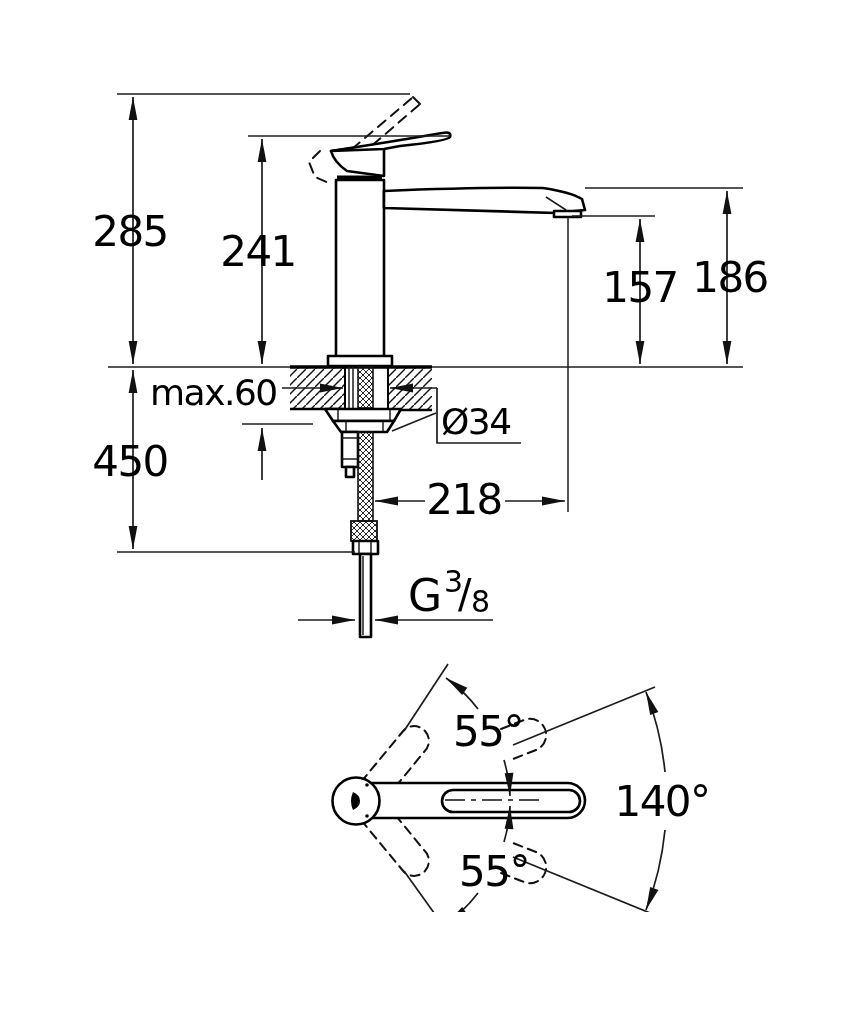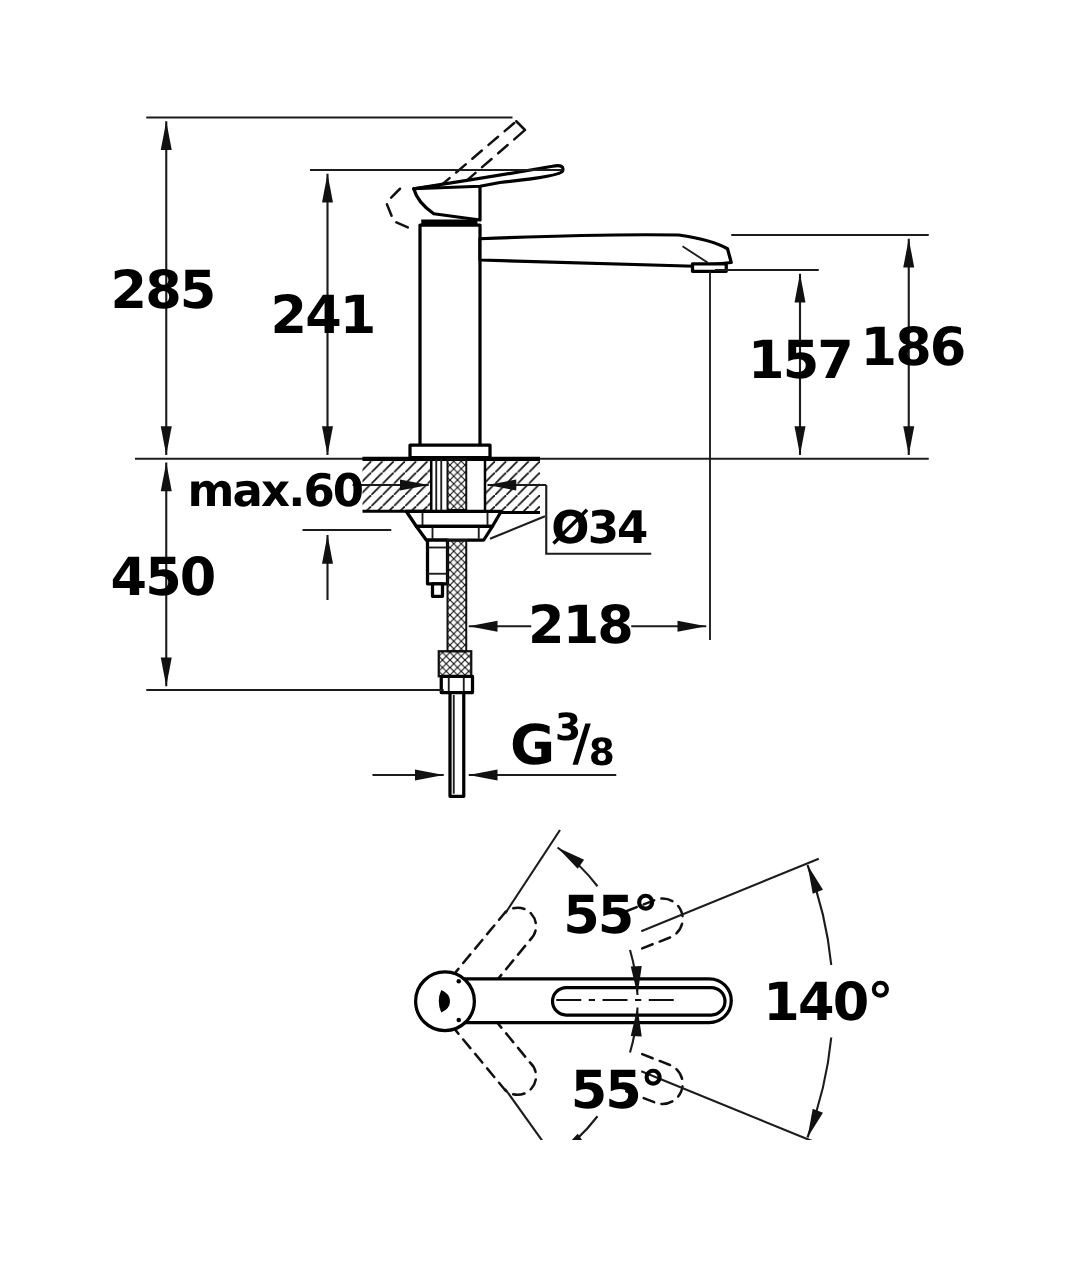--- a/index.html
+++ b/index.html
@@ -1,16 +1,16 @@
 <!DOCTYPE html>
 <html><head>
 <meta charset="utf-8">
 <style>
   html,body{margin:0;padding:0;background:#ffffff;}
-  .stage{width:853px;height:912px;background:#fff;position:relative;overflow:hidden;font-weight:bold;}
+  .stage{width:853px;height:912px;background:#fff;position:relative;overflow:hidden;}
   svg{display:block;}
   text{font-family:"DejaVu Sans","Liberation Sans",sans-serif;fill:#000;letter-spacing:-1.5px;}
   .dim{font-size:42px;}
   .dim-s{font-size:36px;}
   .outline{stroke:#000;stroke-width:2.6;fill:#fff;stroke-linejoin:round;stroke-linecap:round;}
   .outline-n{stroke:#000;stroke-width:2.6;fill:none;stroke-linejoin:round;stroke-linecap:round;}
   .thin{stroke:#1c1c1c;stroke-width:1.7;fill:none;}
   .thin2{stroke:#1c1c1c;stroke-width:1.5;fill:none;}
   .dash{stroke:#111;stroke-width:2;fill:none;stroke-dasharray:10 7;stroke-linecap:round;}
   .dash2{stroke:#111;stroke-width:2;fill:none;stroke-dasharray:9 6;stroke-linecap:round;}

